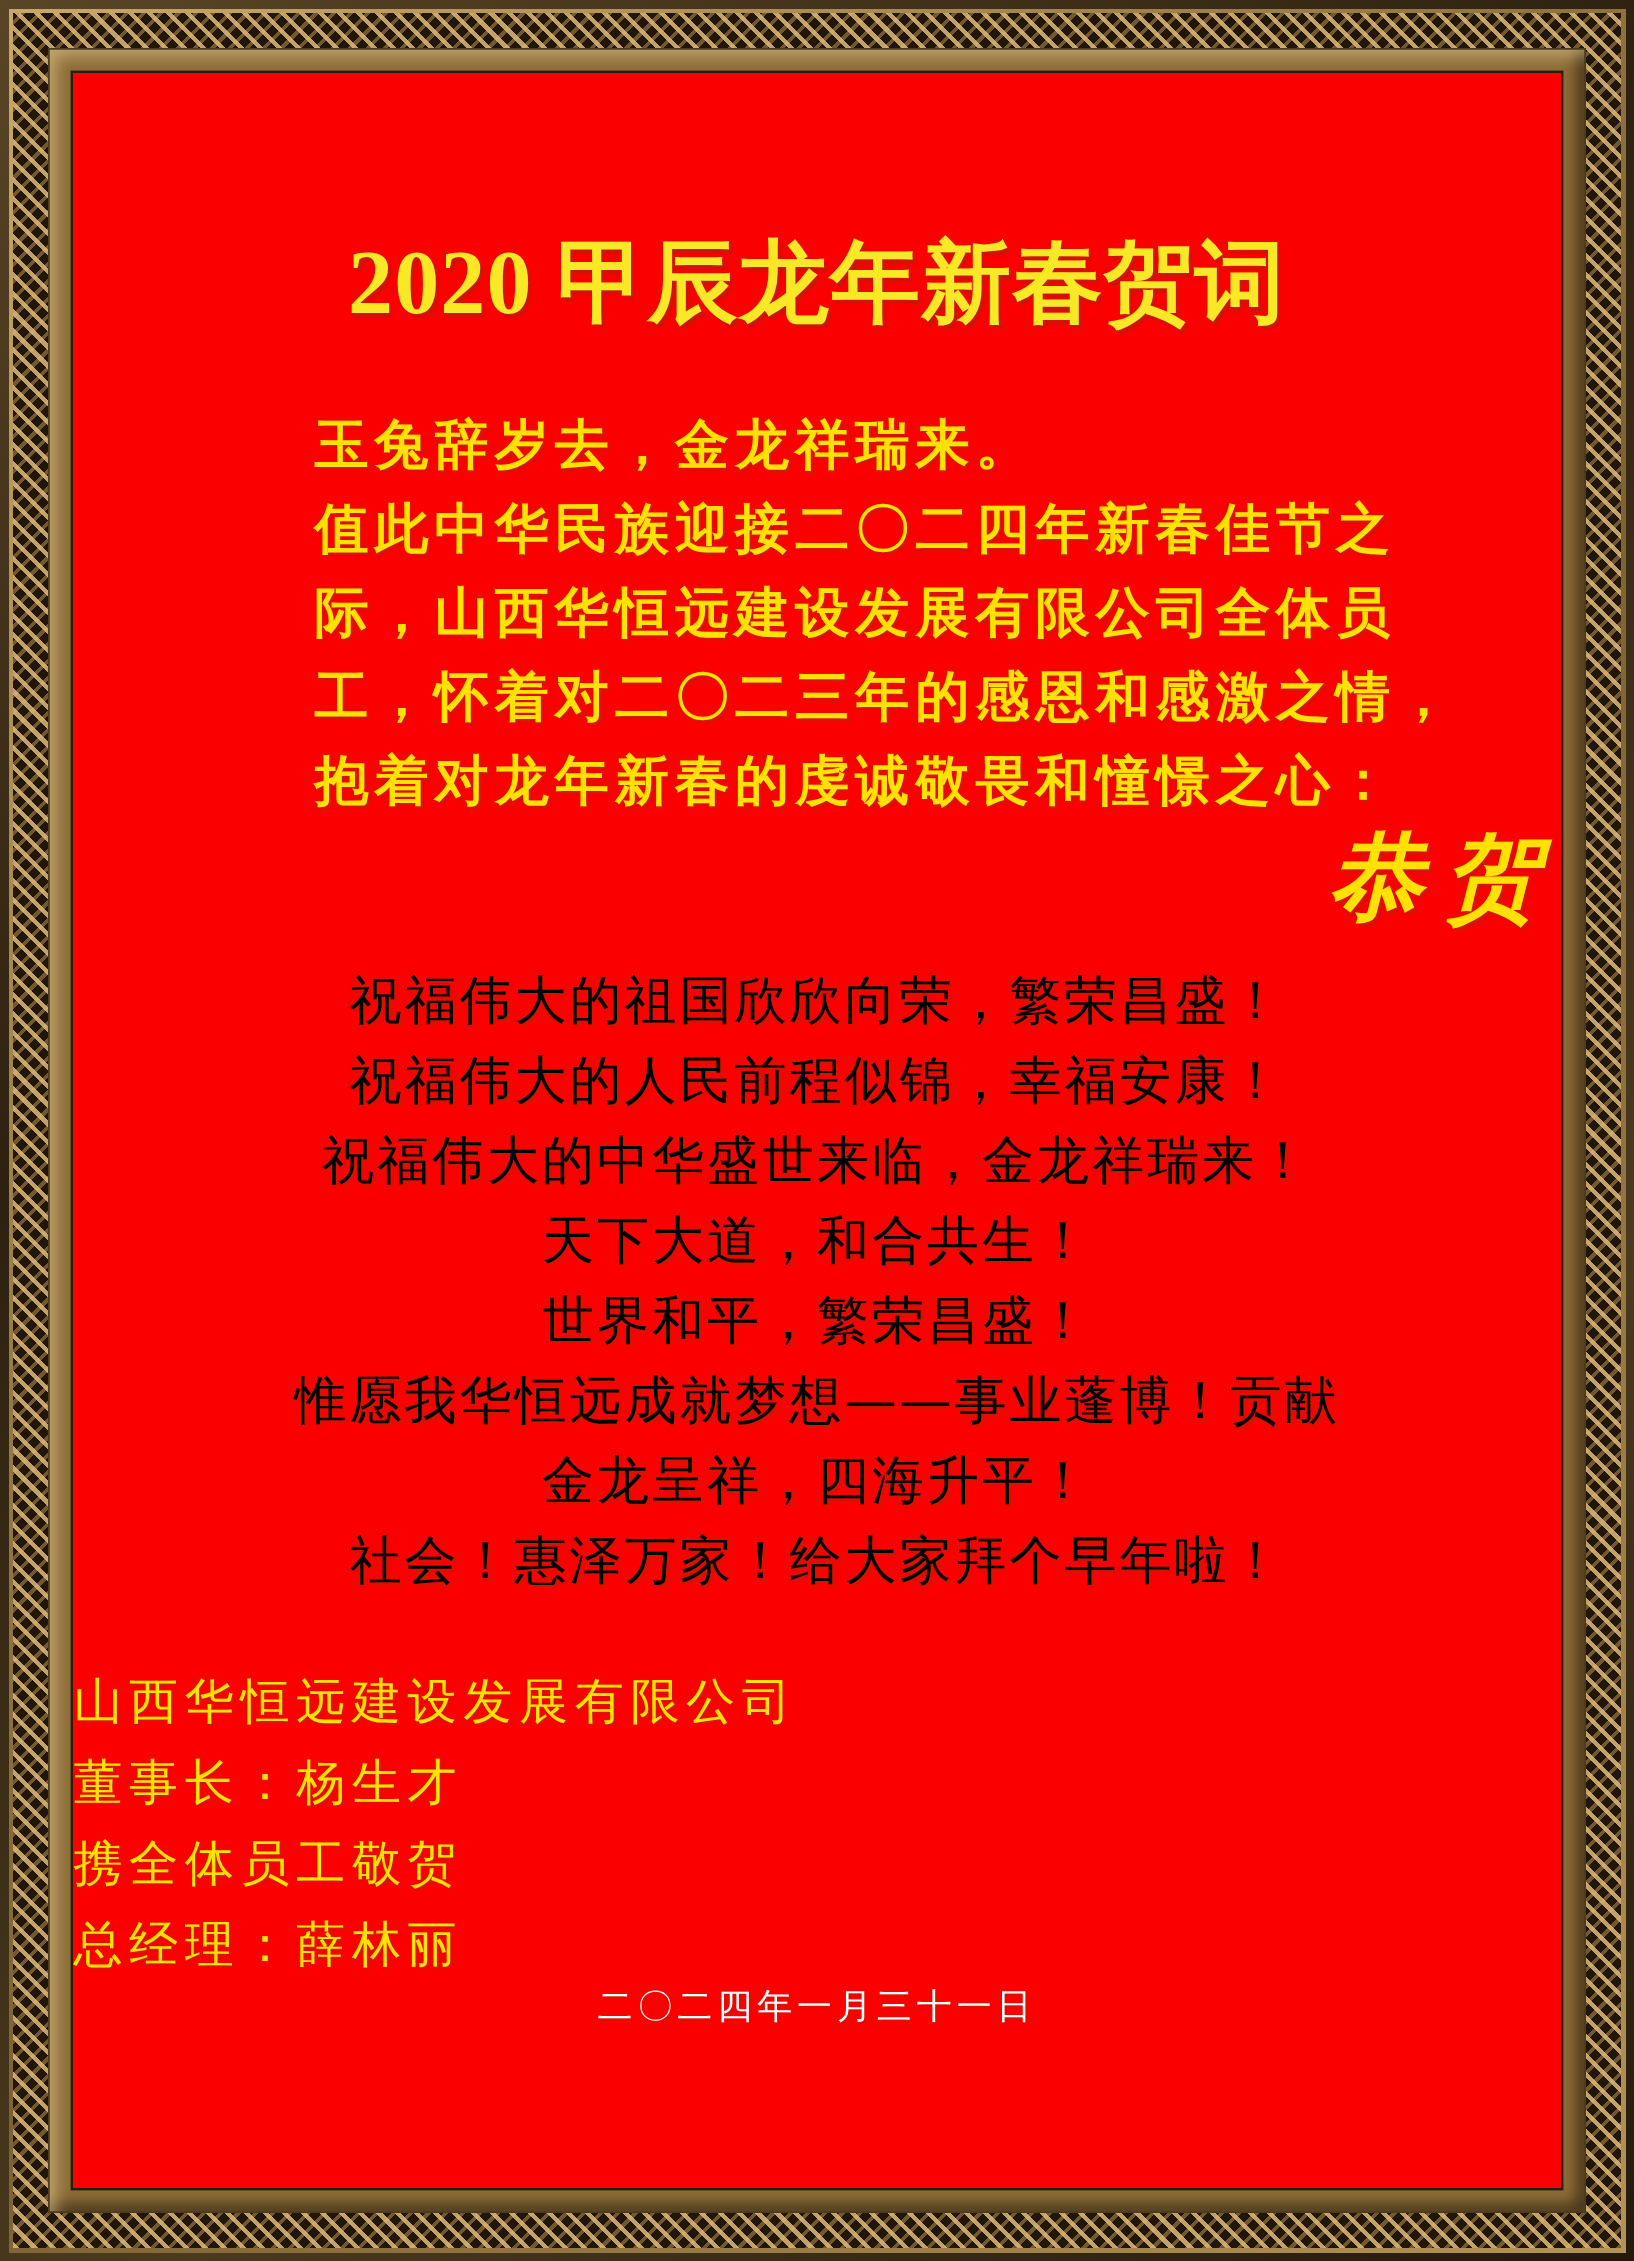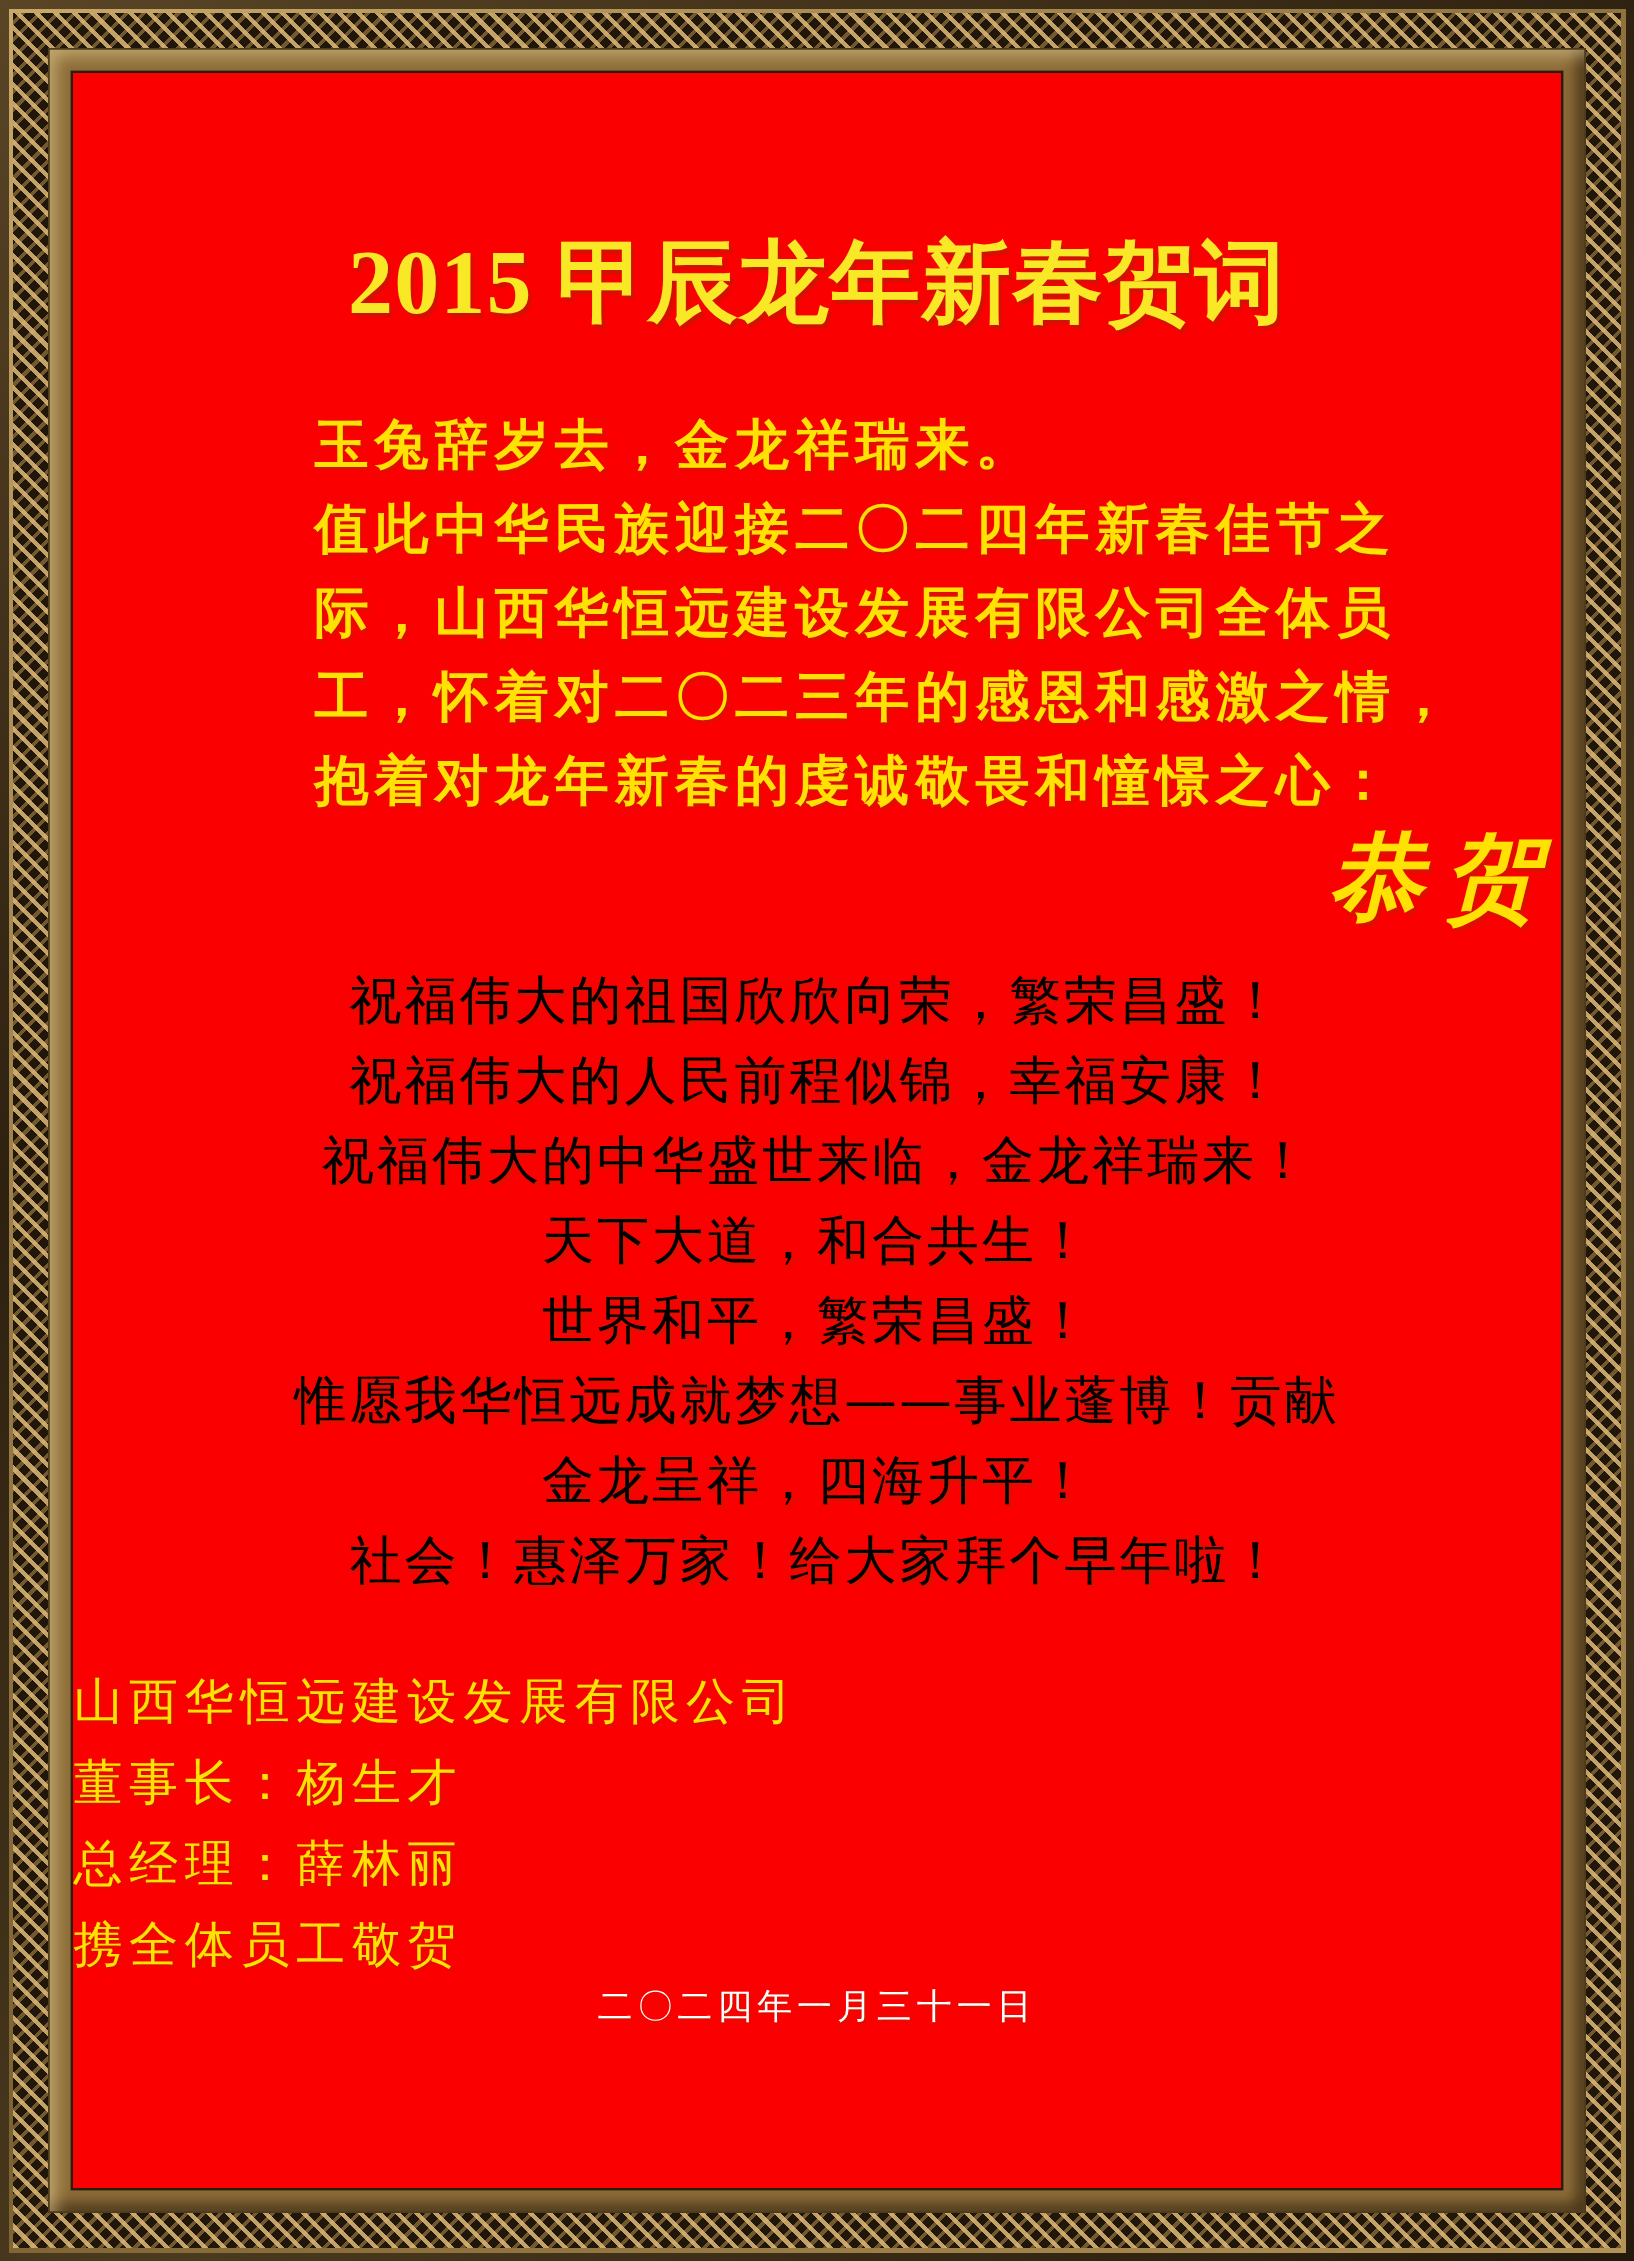--- a/index.html
+++ b/index.html
@@ -134,21 +134,21 @@
 </head>
 <body>
 
 <div class="page">
   <div class="f1">
     <div class="f2">
       <div class="f3">
         <div class="f4">
           <div class="card">
 
-            <h1 class="title">2015 甲辰龙年新春贺词</h1>
+            <h1 class="title">2020 甲辰龙年新春贺词</h1>
 
             <div class="intro">
               <p>玉兔辞岁去，金龙祥瑞来。</p>
               <p>值此中华民族迎接二〇二四年新春佳节之</p>
               <p>际，山西华恒远建设发展有限公司全体员</p>
               <p>工，怀着对二〇二三年的感恩和感激之情，</p>
               <p>抱着对龙年新春的虔诚敬畏和憧憬之心：</p>
             </div>
 
             <div class="gonghe">恭贺</div>
@@ -160,22 +160,22 @@
               <p>天下大道，和合共生！</p>
               <p>世界和平，繁荣昌盛！</p>
               <p>惟愿我华恒远成就梦想——事业蓬博！贡献</p>
               <p>金龙呈祥，四海升平！</p>
               <p>社会！惠泽万家！给大家拜个早年啦！</p>
             </div>
 
             <div class="signature">
               <p>山西华恒远建设发展有限公司</p>
               <p>董事长：杨生才</p>
+              <p>携全体员工敬贺</p>
               <p>总经理：薛林丽</p>
-              <p>携全体员工敬贺</p>
             </div>
 
             <p class="date">二〇二四年一月三十一日</p>
 
           </div>
         </div>
       </div>
     </div>
   </div>
 </div>

